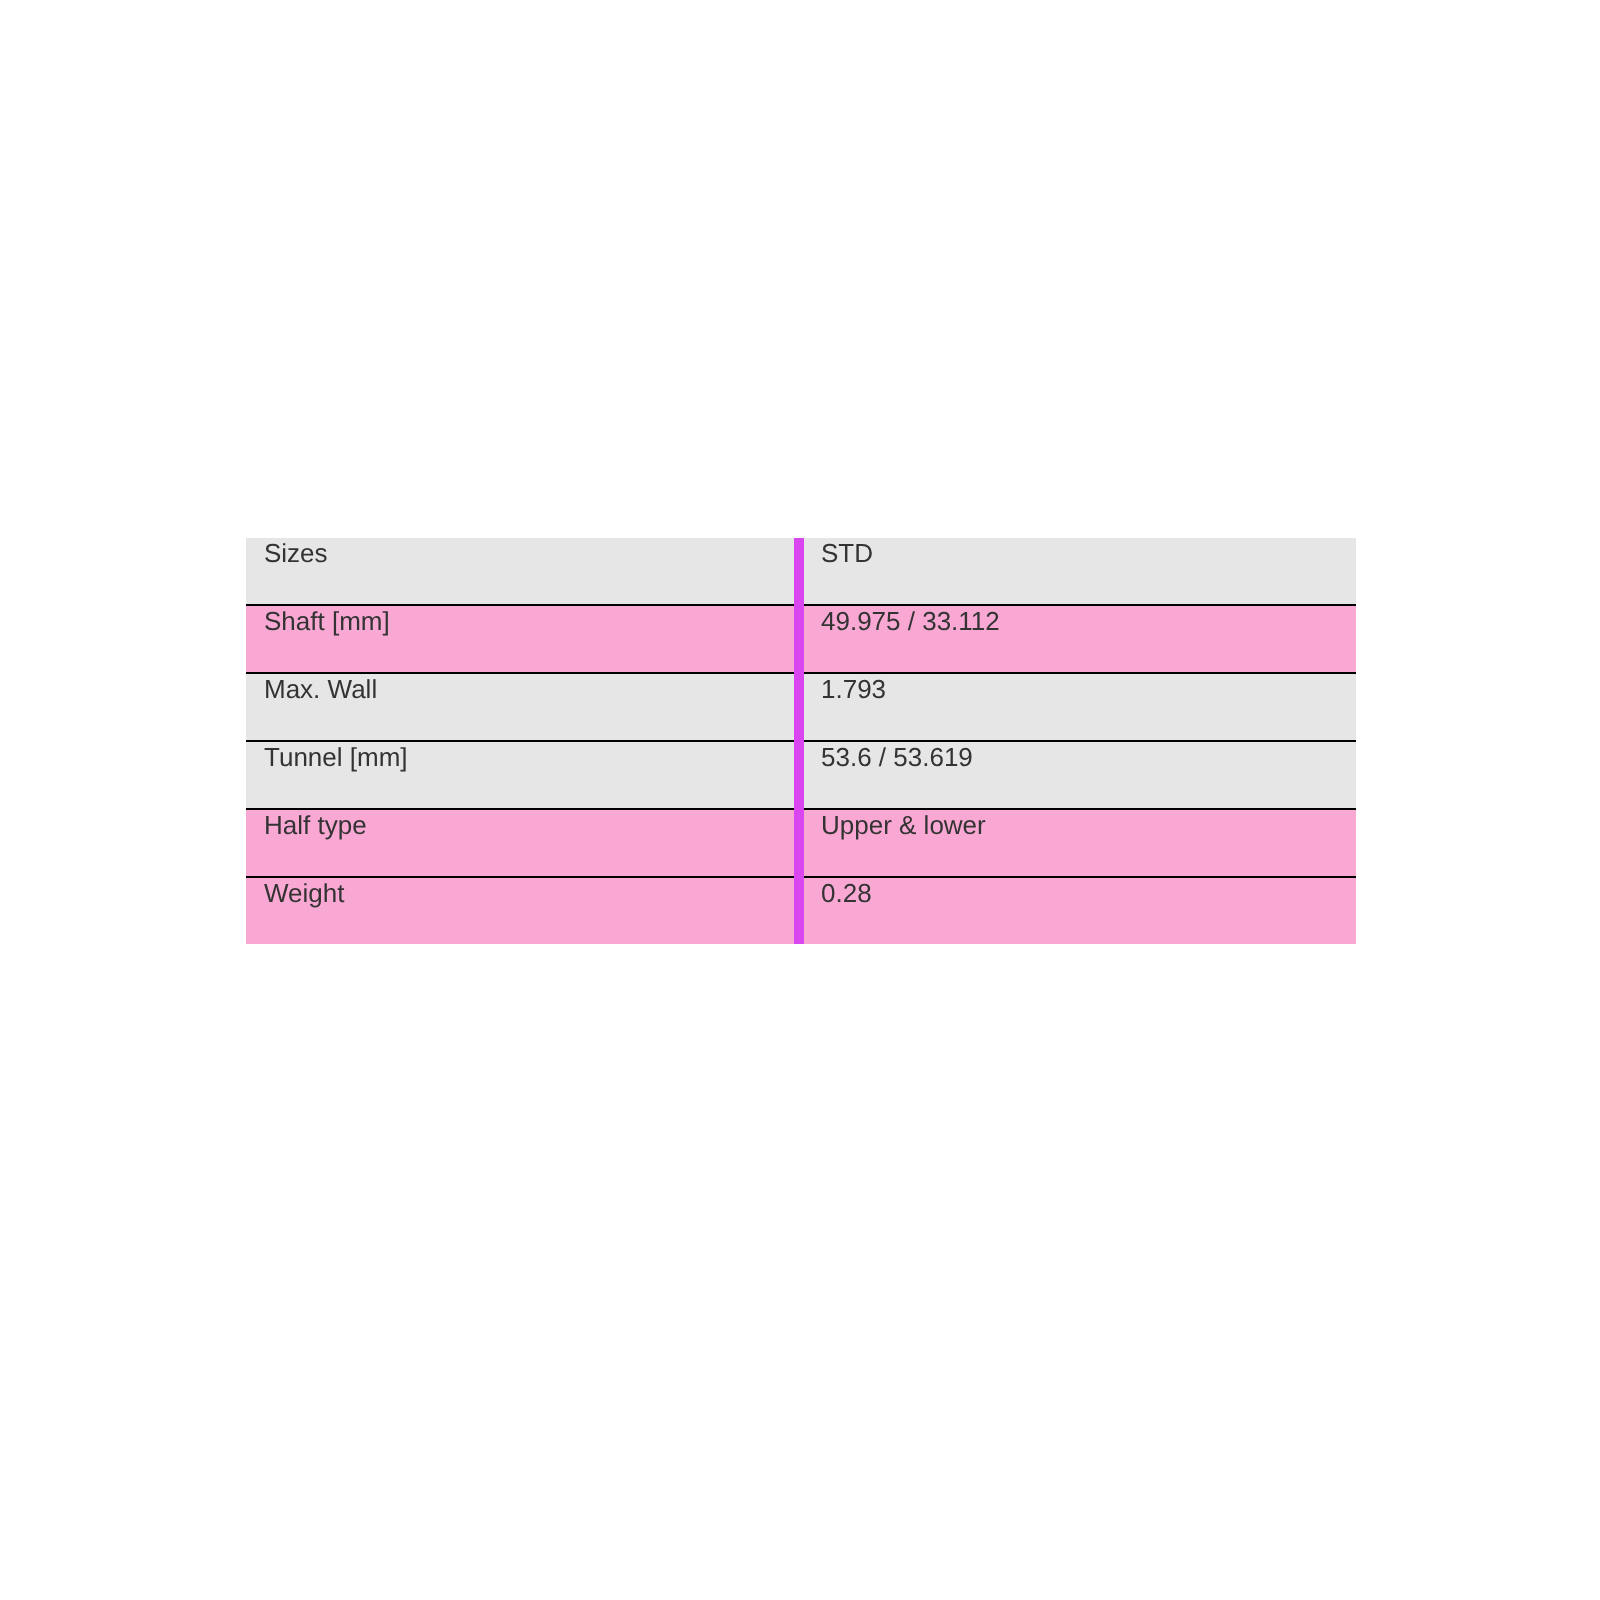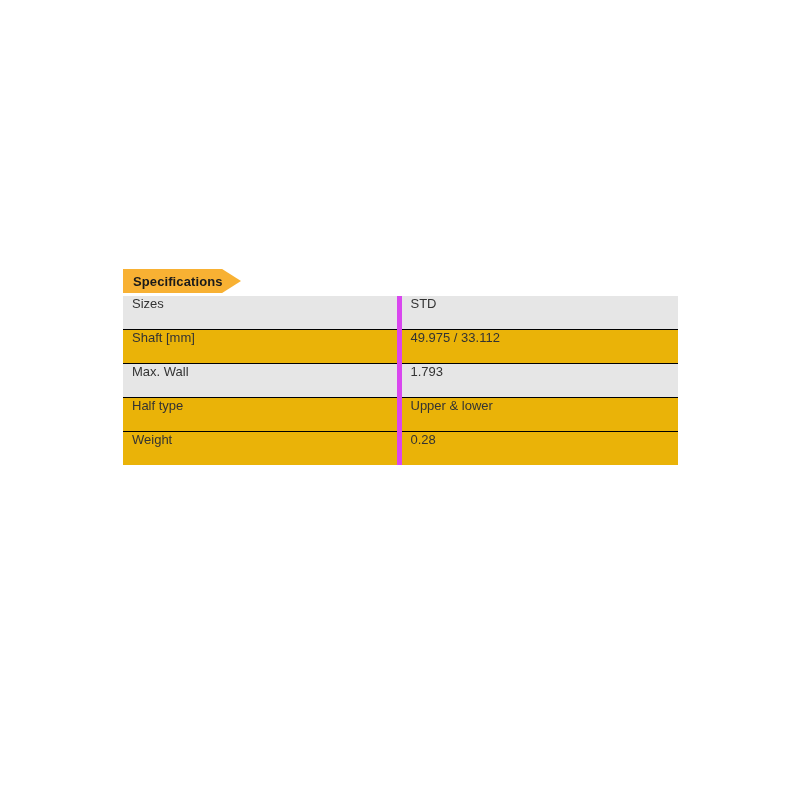--- a/index.html
+++ b/index.html
@@ -38,49 +38,50 @@
   }
   .spec-table td {
     height: 29.5px;
     font-size: 13px;
     color: #333333;
     vertical-align: middle;
     padding: 0 0 18px 9px;
     white-space: nowrap;
     overflow: hidden;
   }
-  .spec-table tr { background: #eab308; }
+  .spec-table tr { background: #f9a8d4; }
   .spec-table tr.alt { background: #e6e6e6; }
   .spec-table tr:not(:last-child) td { border-bottom: 1px solid #000000; }
   .spec-table td.value-cell { border-left: 5px solid #d946ef; }
   .spec-table td.label-cell { width: 276px; }
   .spec-table tr.highlight td.value-cell { color: #e8a33d; }
 </style>
 </head>
 <body>
 
 <div class="spec-section">
-  <div class="banner">
-    <span class="banner-label">Specifications</span>
-  </div>
 
   <table class="spec-table">
     <tbody>
         <tr class="alt">
     <td class="label-cell">Sizes</td>
     <td class="value-cell">STD</td>
   </tr>
         <tr>
     <td class="label-cell">Shaft [mm]</td>
     <td class="value-cell">49.975 / 33.112</td>
   </tr>
         <tr class="alt">
     <td class="label-cell">Max. Wall</td>
     <td class="value-cell">1.793</td>
   </tr>
+        <tr class="alt">
+    <td class="label-cell">Tunnel [mm]</td>
+    <td class="value-cell">53.6 / 53.619</td>
+  </tr>
         <tr>
     <td class="label-cell">Half type</td>
     <td class="value-cell">Upper &amp; lower</td>
   </tr>
         <tr>
     <td class="label-cell">Weight</td>
     <td class="value-cell">0.28</td>
   </tr>
       </tbody>
   </table>

